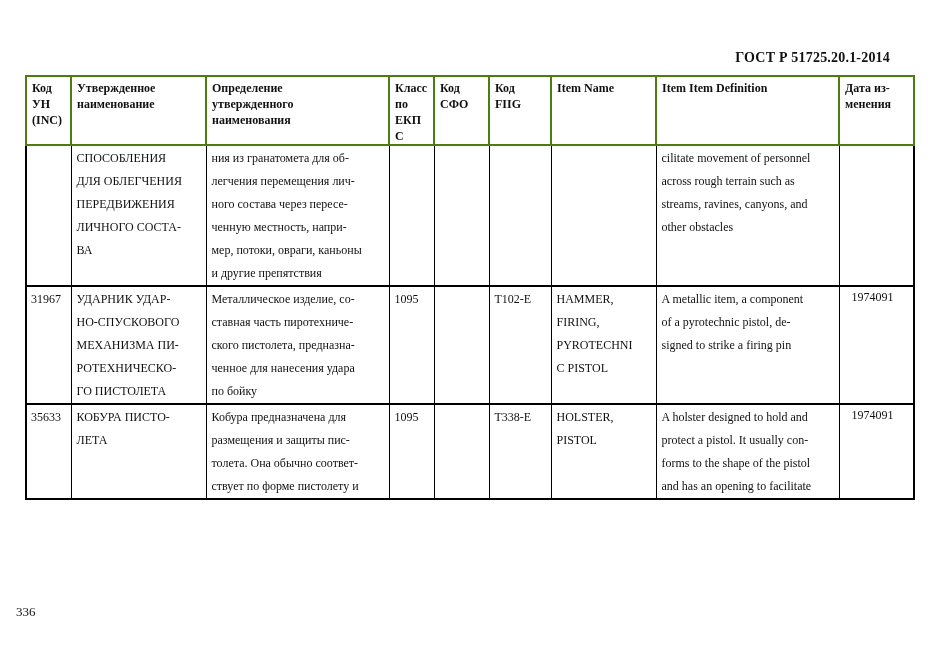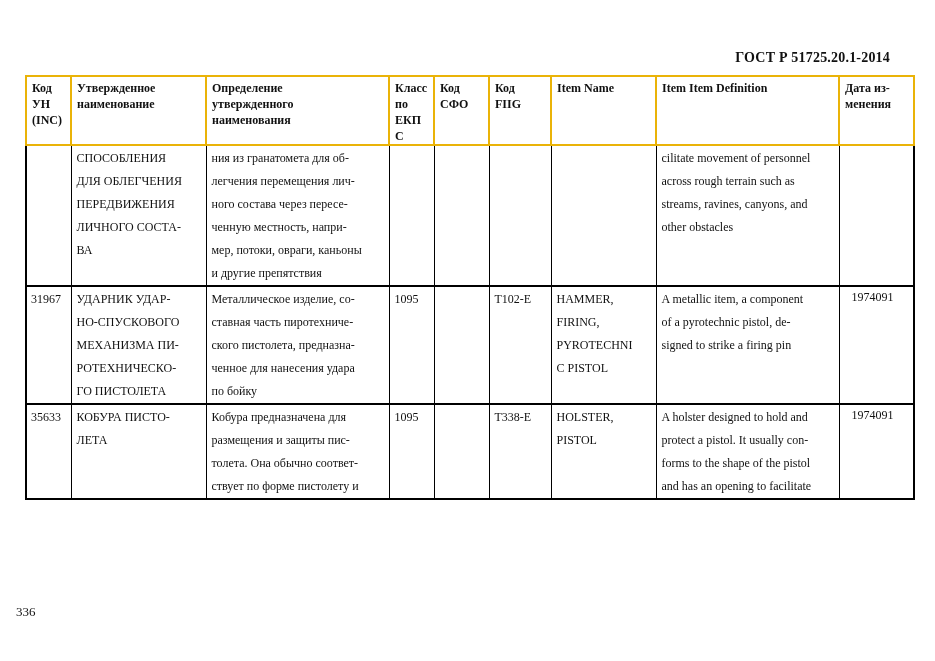--- a/index.html
+++ b/index.html
@@ -31,21 +31,21 @@
   table.gost {
     position: absolute;
     left: 25px;
     top: 75px;
     width: 888px;
     border-collapse: collapse;
     table-layout: fixed;
     border: 2px solid #000;
   }
   table.gost th {
-    border: 2px solid #eab308;
+    border: 2px solid #4d7c0f;
     vertical-align: top;
     text-align: left;
     font-size: 12px;
     font-weight: bold;
     line-height: 16px;
     padding: 3px 3px 0 5px;
     white-space: pre-line;
     overflow: hidden;
   }
   table.gost td {

